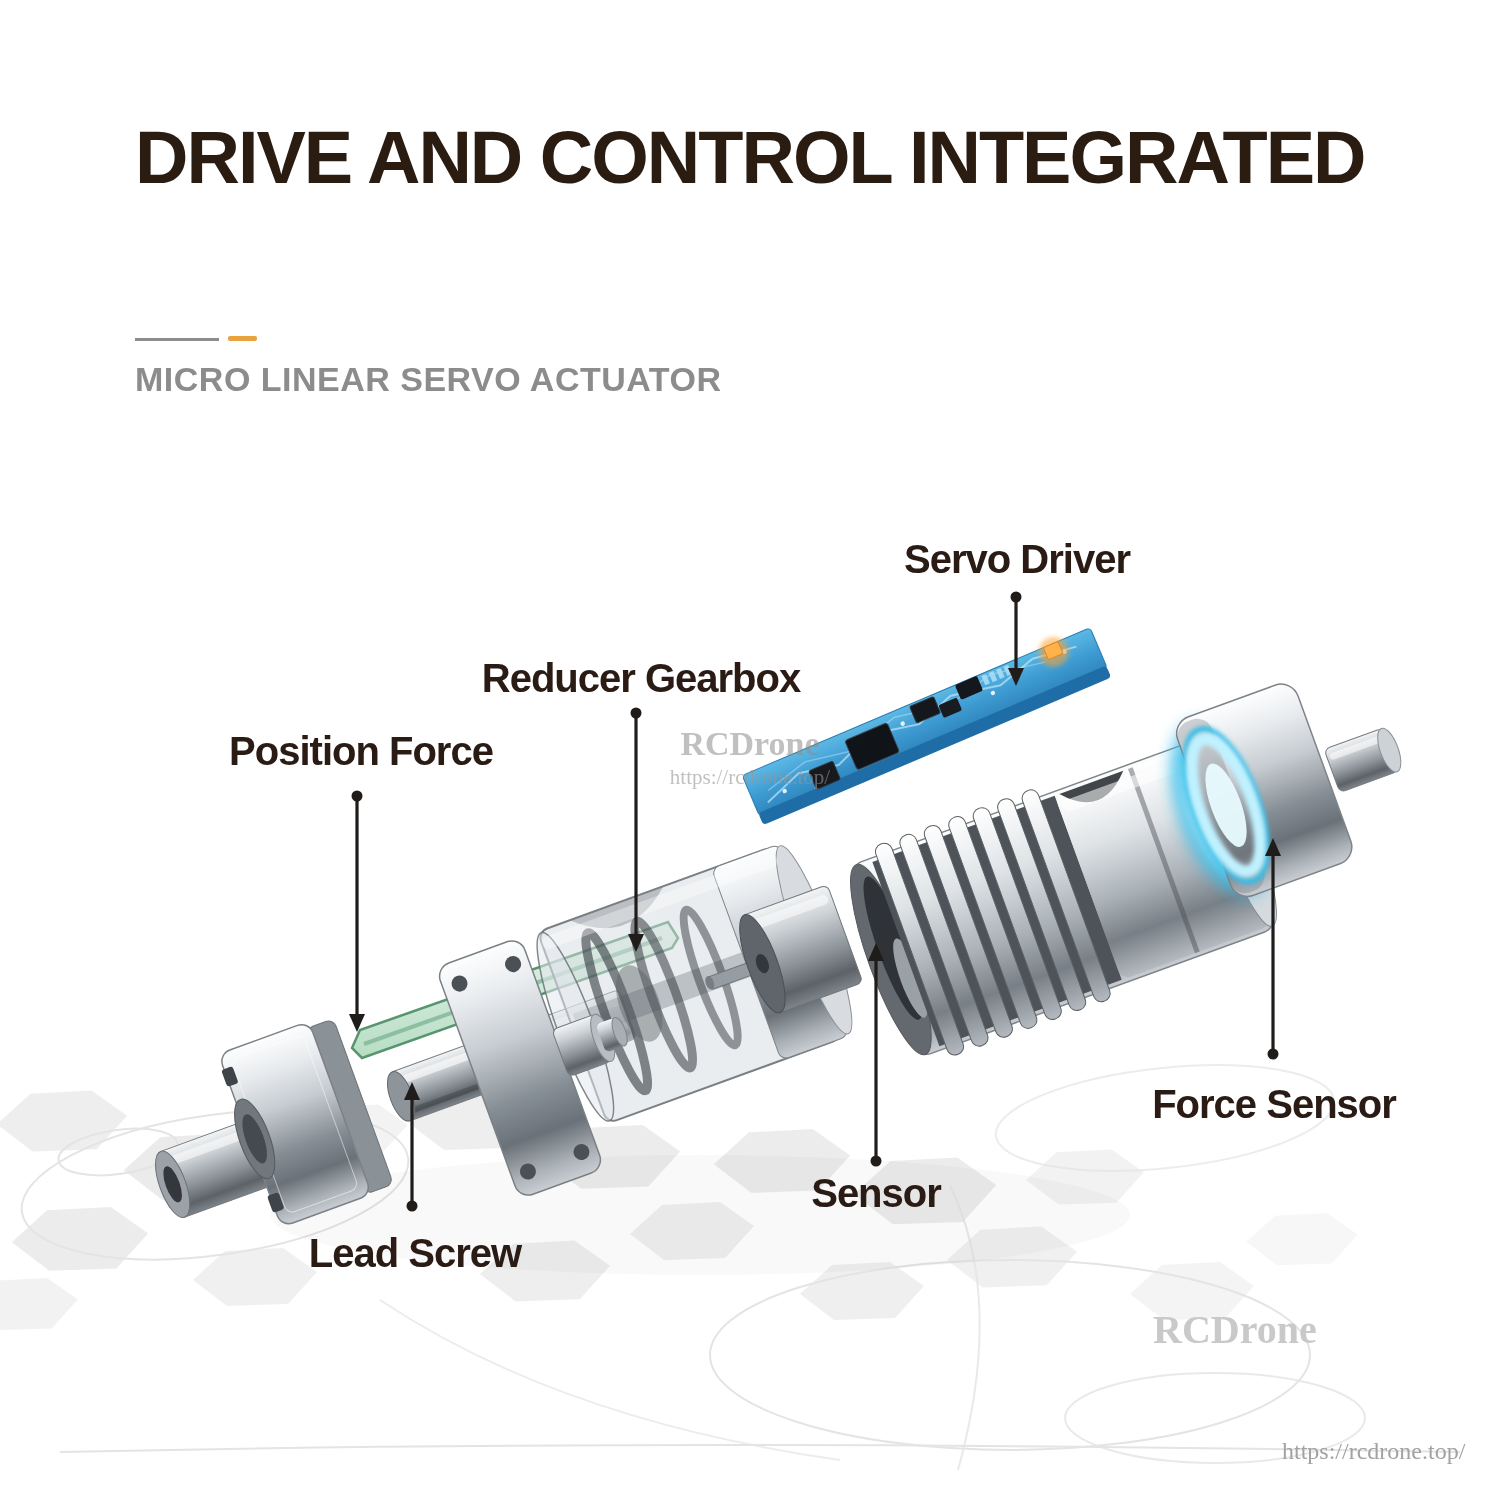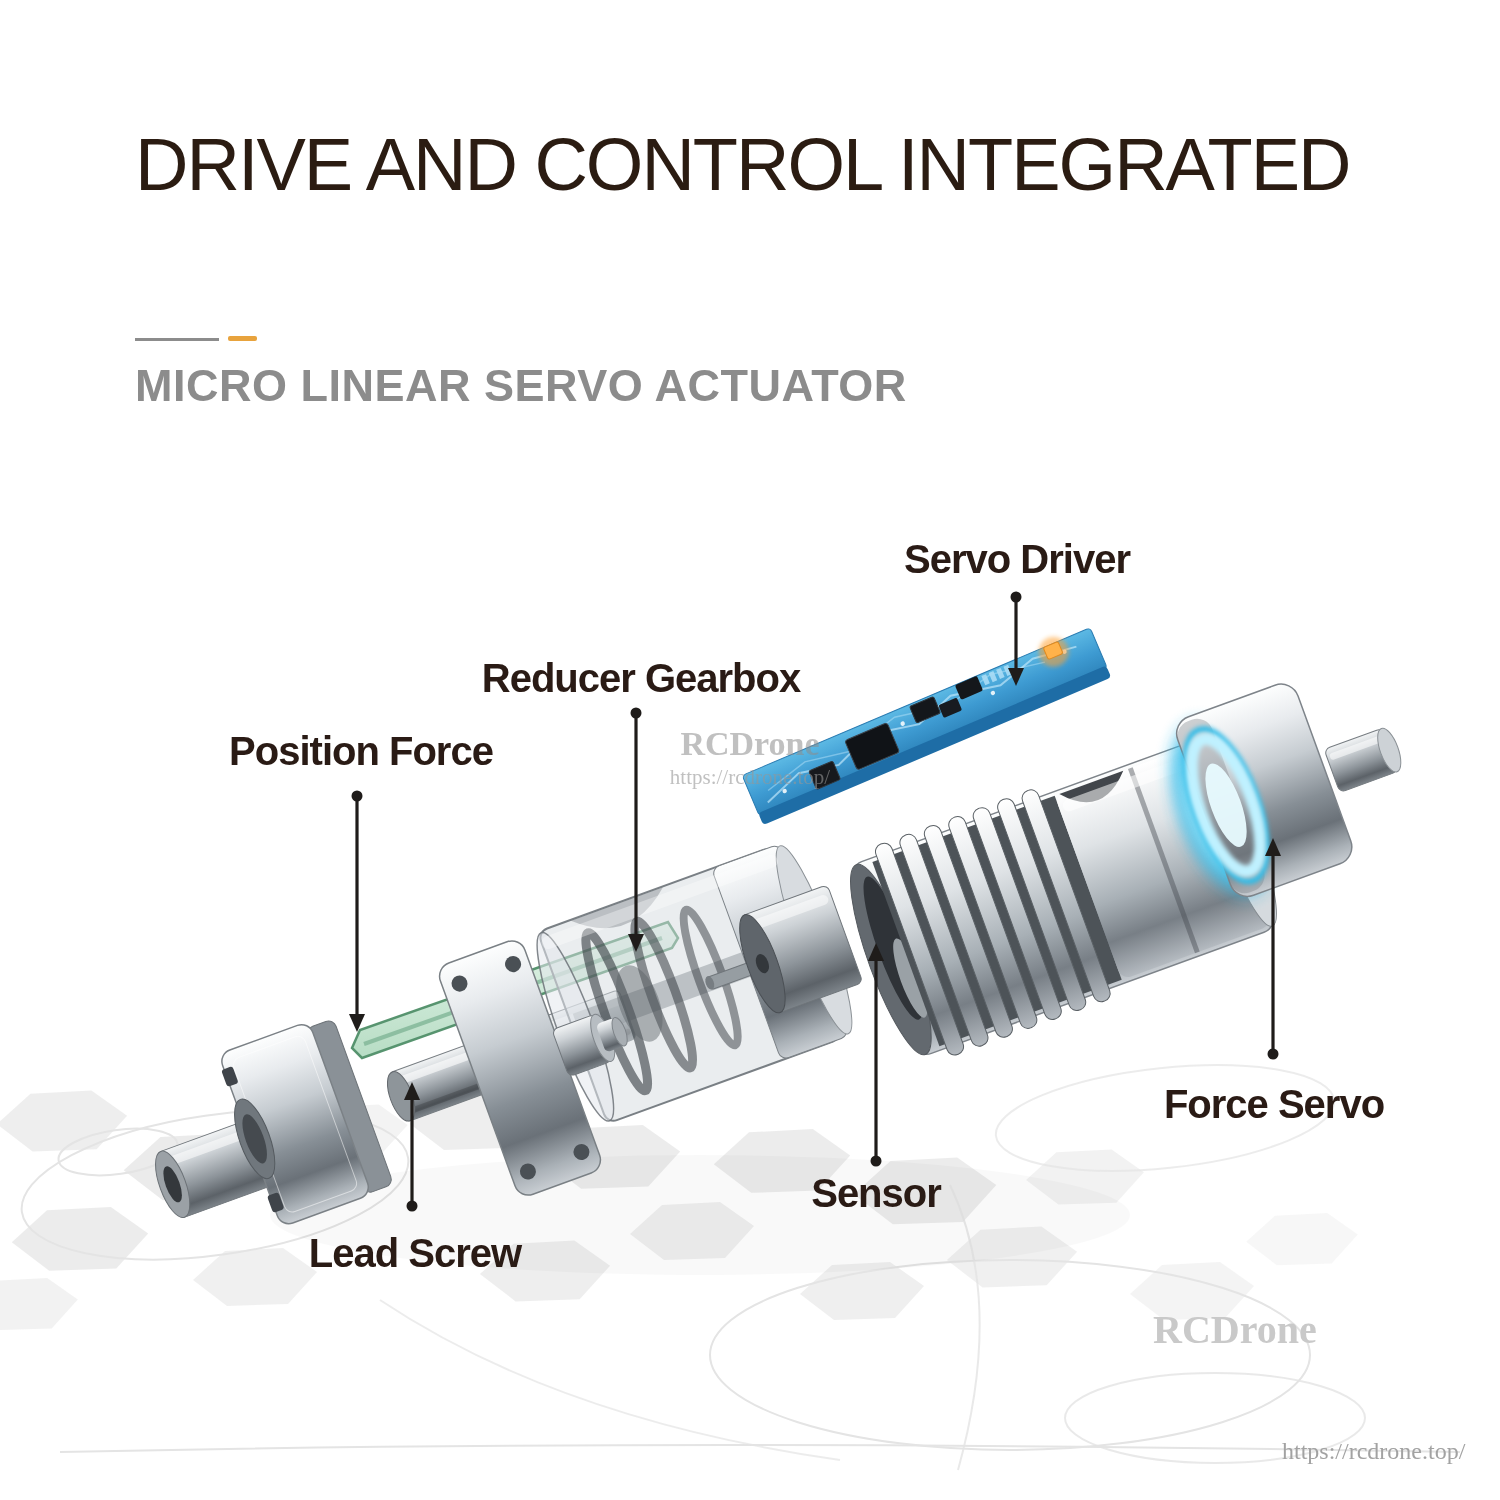--- a/index.html
+++ b/index.html
@@ -4,29 +4,29 @@
 <style>
   html,body{margin:0;padding:0;background:#ffffff;}
   body{
     width:1500px;height:1500px;position:relative;overflow:hidden;
     font-family:"Liberation Sans","DejaVu Sans",sans-serif;
     --title-text:#2B1C12;--label-text:#2A1B15;--subtitle-text:#8C8C8C;
     --divider-gray:#8C8C8C;--accent-orange:#E8A33D;--leader-line:#1F1C1A;
   }
   .abs{position:absolute;}
   .title{
-    left:135px;top:111px;color:var(--title-text);
-    font-size:74px;font-weight:normal;letter-spacing:-2px;line-height:108px;
+    left:135px;top:104px;color:var(--title-text);
+    font-size:74px;font-weight:bold;letter-spacing:-2px;line-height:108px;
     white-space:nowrap;
   }
   .divider-gray{left:135px;top:338px;width:84px;height:3px;background:var(--divider-gray);}
   .divider-orange{left:228px;top:336px;width:29px;height:5px;border-radius:2px;background:var(--accent-orange);}
   .subtitle{
     left:135px;top:360px;color:var(--subtitle-text);
-    font-size:45px;font-weight:bold;letter-spacing:.5px;white-space:nowrap;text-align:center;
+    font-size:34px;font-weight:bold;letter-spacing:.5px;white-space:nowrap;text-align:center;
   }
   .part-label{
     color:var(--label-text);font-size:40px;font-weight:bold;letter-spacing:-1px;
     white-space:nowrap;transform:translate(-50%,-50%);z-index:30;
   }
   .wm{color:#999;z-index:25;white-space:nowrap;font-family:Liberation Serif, serif;}
   .wm-center-brand{left:750px;top:744px;transform:translate(-50%,-50%);
     font-size:34px;font-weight:bold;color:rgba(140,140,140,.55);}
   .wm-center-url{left:750px;top:777px;transform:translate(-50%,-50%);
     font-size:21px;color:rgba(150,150,150,.6);}
@@ -281,18 +281,18 @@
     <path class="leader" d="M 1273 1054 L 1273 854"></path>
     <polygon class="leader-arrow" points="1273,838 1265,856 1281,856"></polygon>
   </g>
 </svg>
 
 <div class="abs part-label" style="left:1017px;top:559px">Servo Driver</div>
 <div class="abs part-label" style="left:641px;top:678px">Reducer Gearbox</div>
 <div class="abs part-label" style="left:361px;top:751px">Position Force</div>
 <div class="abs part-label" style="left:415px;top:1253px">Lead Screw</div>
 <div class="abs part-label" style="left:876px;top:1193px">Sensor</div>
-<div class="abs part-label" style="left:1274px;top:1104px">Force Servo</div>
+<div class="abs part-label" style="left:1274px;top:1104px">Force Sensor</div>
 
 <div class="abs wm wm-center-brand">RCDrone</div>
 <div class="abs wm wm-center-url">https://rcdrone.top/</div>
 <div class="abs wm wm-corner-brand">RCDrone</div>
 <div class="abs wm wm-corner-url">https://rcdrone.top/</div>
 
 </body></html>

